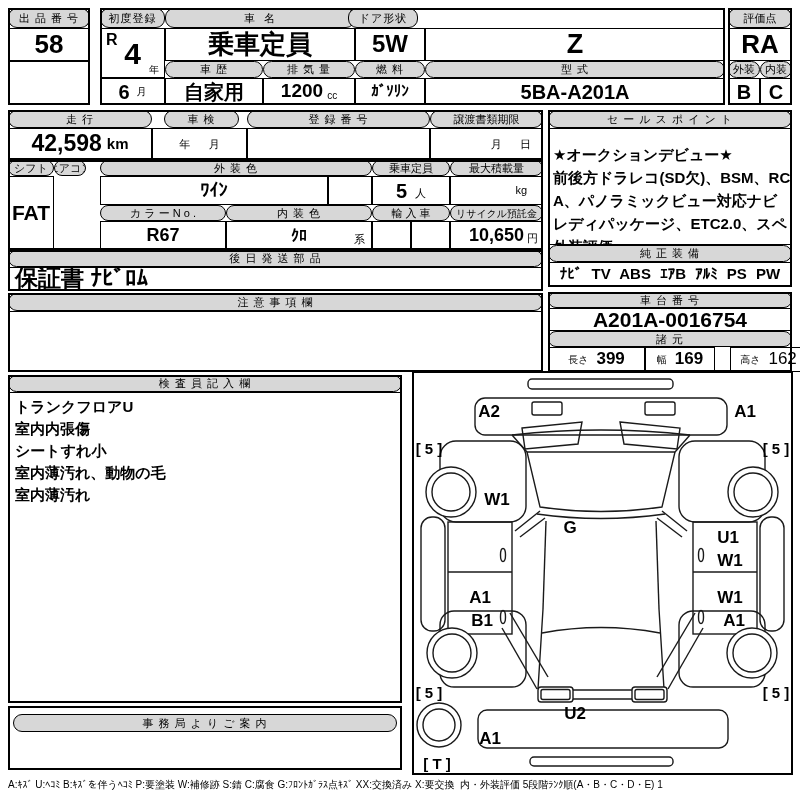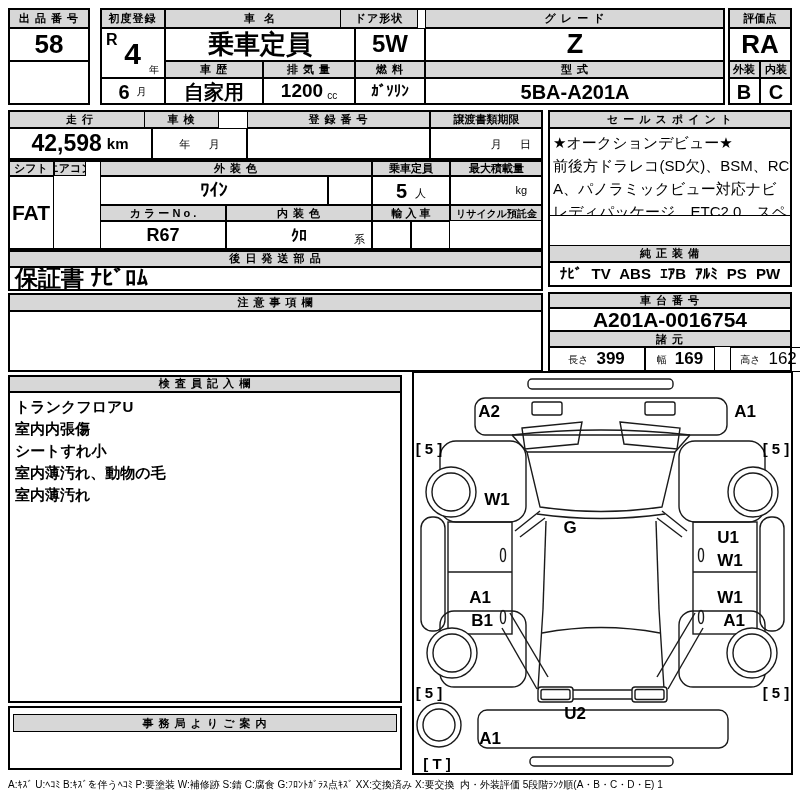--- a/index.html
+++ b/index.html
@@ -1,20 +1,20 @@
 <!DOCTYPE html>
 <html><head>
 <meta charset="utf-8">
 <style>
   html,body{margin:0;padding:0;}
   body{width:800px;height:800px;background:#fff;font-family:"Liberation Sans","DejaVu Sans",sans-serif;color:#000;}
   #sheet{position:relative;width:800px;height:800px;background:#fff;overflow:hidden;}
   .c{position:absolute;box-sizing:border-box;border:1px solid #000;background:#fff;display:flex;
      align-items:center;justify-content:center;white-space:pre;overflow:hidden;line-height:1.1;}
-  .h{background:#d7d7d7;font-size:11px;letter-spacing:1px;font-weight:bold;}
+  .h{background:#d7d7d7;font-size:11px;letter-spacing:1px;font-weight:normal;border-radius:9px;}
   .v{font-weight:bold;}
   .left{justify-content:flex-start;}
   .right{justify-content:flex-end;}
   .col{flex-direction:column;align-items:flex-start;justify-content:flex-start;}
   .frame{position:absolute;box-sizing:border-box;border:2px solid #000;background:transparent;}
   .legend{position:absolute;font-size:10px;white-space:pre;letter-spacing:0;}
   svg text{font-family:"Liberation Sans","DejaVu Sans",sans-serif;}
 </style>
 </head>
 <body>
@@ -39,43 +39,42 @@
   <div class="c h" style="left:165px;top:8px;width:190px;height:20px">車  名</div>
   <div class="c v" style="left:165px;top:28px;width:190px;height:33px;font-size:26px">乗車定員</div>
   <div class="c h" style="left:165px;top:61px;width:98px;height:17px">車 歴</div>
   <div class="c v" style="left:165px;top:78px;width:98px;height:27px;font-size:20px">自家用</div>
   <div class="c h" style="left:263px;top:61px;width:92px;height:17px">排 気 量</div>
   <div class="c v" style="left:263px;top:78px;width:92px;height:27px">
     <span style="font-size:19px">1200</span>
     <span style="font-size:10px;font-weight:normal;margin-left:4px;margin-top:8px">cc</span>
   </div>
 
-  <div class="c h" style="left:340px;top:8px;width:78px;height:20px">ドア形状</div>
+  <div class="c h" style="left:348px;top:8px;width:70px;height:20px">ドア形状</div>
   <div class="c v" style="left:355px;top:28px;width:70px;height:33px;font-size:24px">5W</div>
   <div class="c h" style="left:355px;top:61px;width:70px;height:17px">燃 料</div>
   <div class="c v" style="left:355px;top:78px;width:70px;height:27px;font-size:15px">ｶﾞｿﾘﾝ</div>
 
-  <div class="c h" style="left:425px;top:8px;width:300px;height:20px">グ レ ー ド</div>
   <div class="c v" style="left:425px;top:28px;width:300px;height:33px;font-size:27px">Z</div>
   <div class="c h" style="left:425px;top:61px;width:300px;height:17px">型 式</div>
   <div class="c v" style="left:425px;top:78px;width:300px;height:27px;font-size:20px">5BA-A201A</div>
 
   <div class="c h" style="left:728px;top:8px;width:64px;height:20px;letter-spacing:0">評価点</div>
   <div class="c v" style="left:728px;top:28px;width:64px;height:33px;font-size:26px">RA</div>
   <div class="c h" style="left:728px;top:61px;width:32px;height:17px;letter-spacing:0">外装</div>
   <div class="c h" style="left:760px;top:61px;width:32px;height:17px;letter-spacing:0">内装</div>
   <div class="c v" style="left:728px;top:78px;width:32px;height:27px;font-size:20px">B</div>
   <div class="c v" style="left:760px;top:78px;width:32px;height:27px;font-size:20px">C</div>
 
   <div class="c h" style="left:8px;top:110px;width:144px;height:18px">走 行</div>
   <div class="c v" style="left:8px;top:128px;width:144px;height:32px">
     <span style="font-size:23px">42,598</span>
     <span style="font-size:15px;margin-left:5px">km</span>
   </div>
-  <div class="c h" style="left:144px;top:110px;width:75px;height:18px">車 検</div>
+  <div class="c h" style="left:164px;top:110px;width:75px;height:18px">車 検</div>
   <div class="c" style="left:152px;top:128px;width:95px;height:32px;font-size:11px">年      月</div>
   <div class="c h" style="left:247px;top:110px;width:183px;height:18px">登 録 番 号</div>
   <div class="c" style="left:247px;top:128px;width:183px;height:32px"></div>
   <div class="c h" style="left:430px;top:110px;width:113px;height:18px;letter-spacing:0">譲渡書類期限</div>
   <div class="c right" style="left:430px;top:128px;width:113px;height:32px;font-size:11px;padding-right:11px">月      日</div>
 
   <div class="c h" style="left:8px;top:160px;width:46px;height:16px;letter-spacing:0">シフト</div>
   <div class="c h" style="left:54px;top:160px;width:32px;height:16px;letter-spacing:0">エアコン</div>
   <div class="c v" style="left:8px;top:176px;width:46px;height:74px;font-size:21px">FAT</div>
 
@@ -94,29 +93,33 @@
   <div class="c v" style="left:100px;top:221px;width:126px;height:29px;font-size:18px">R67</div>
   <div class="c h" style="left:226px;top:205px;width:146px;height:16px">内 装 色</div>
   <div class="c v" style="left:226px;top:221px;width:146px;height:29px;font-size:16px">
     <span>ｸﾛ</span>
     <span style="position:absolute;right:6px;bottom:4px;font-size:11px;font-weight:normal">系</span>
   </div>
   <div class="c h" style="left:372px;top:205px;width:78px;height:16px;letter-spacing:0">輸 入 車</div>
   <div class="c" style="left:372px;top:221px;width:39px;height:29px"></div>
   <div class="c" style="left:411px;top:221px;width:39px;height:29px"></div>
   <div class="c h" style="left:450px;top:205px;width:93px;height:16px;font-size:10px;letter-spacing:0">リサイクル預託金</div>
+  <div class="c right" style="left:450px;top:221px;width:93px;height:29px;padding-right:4px">
+    <span style="font-size:18px;font-weight:bold">10,650</span>
+    <span style="font-size:11px;margin-left:3px;margin-top:6px">円</span>
+  </div>
 
   <div class="c h" style="left:8px;top:250px;width:535px;height:17px">後 日 発 送 部 品</div>
   <div class="c v left" style="left:8px;top:267px;width:535px;height:24px;font-size:23px;padding-left:6px">保証書 ﾅﾋﾞﾛﾑ</div>
 
   <div class="c h" style="left:8px;top:293px;width:535px;height:18px">注 意 事 項 欄</div>
   <div class="c" style="left:8px;top:311px;width:535px;height:61px"></div>
 
   <div class="c h" style="left:548px;top:110px;width:244px;height:18px">セ ー ル ス ポ イ ン ト</div>
-  <div class="c col" style="left:548px;top:128px;width:244px;height:88px;padding:2px 4px;font-size:15px;font-weight:normal;line-height:23px">
+  <div class="c col" style="left:548px;top:128px;width:244px;height:117px;padding:14px 4px;font-size:15px;font-weight:bold;line-height:23px">
     <div>★オークションデビュー★</div>
     <div>前後方ドラレコ(SD欠)、BSM、RCT</div>
     <div>A、パノラミックビュー対応ナビ</div>
     <div>レディパッケージ、ETC2.0、スペ</div>
     <div>外装評価</div>
   </div>
   <div class="c h" style="left:548px;top:245px;width:244px;height:17px">純 正 装 備</div>
   <div class="c v" style="left:548px;top:262px;width:244px;height:25px;font-size:15px;word-spacing:5px">ﾅﾋﾞ TV ABS ｴｱB ｱﾙﾐ PS PW</div>
 
   <div class="c h" style="left:548px;top:292px;width:244px;height:16px">車 台 番 号</div>

